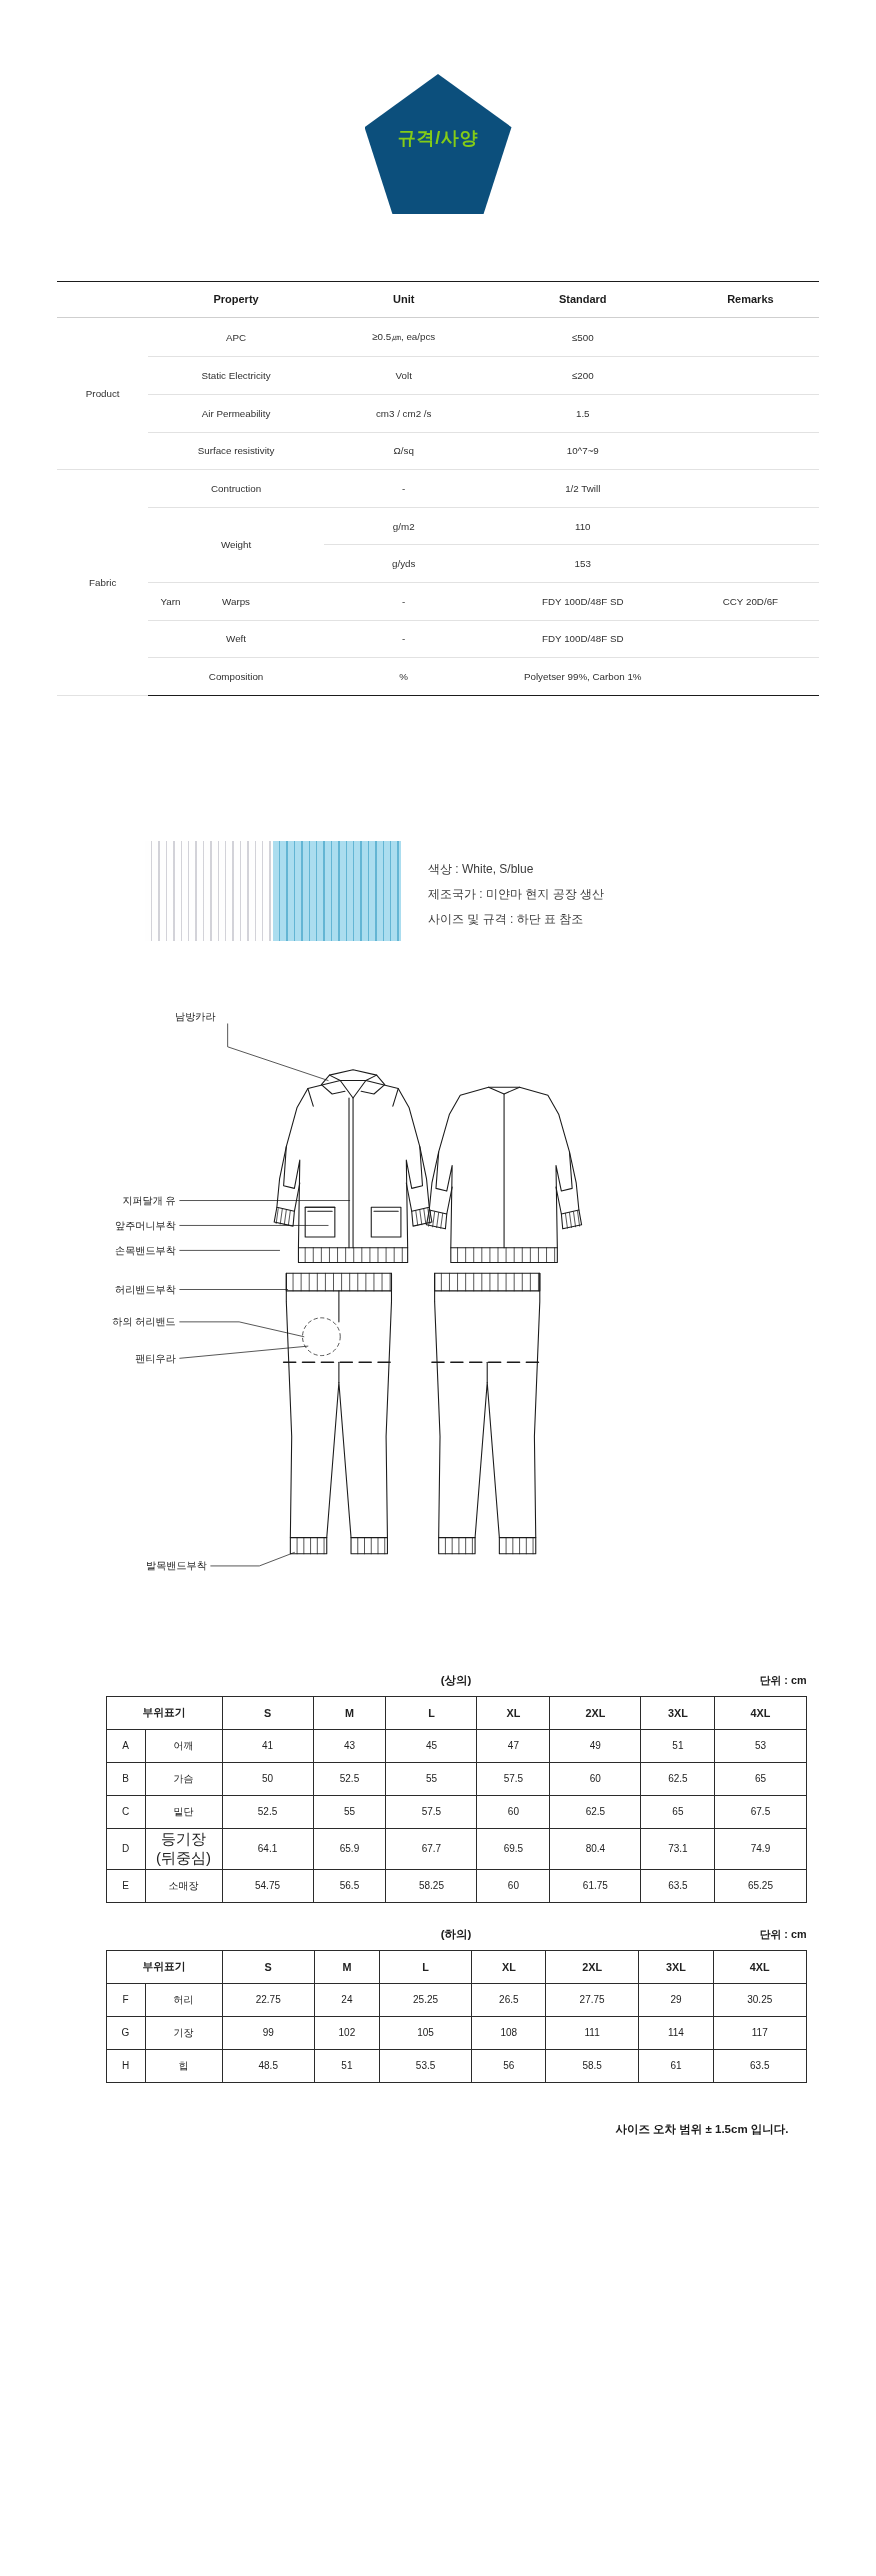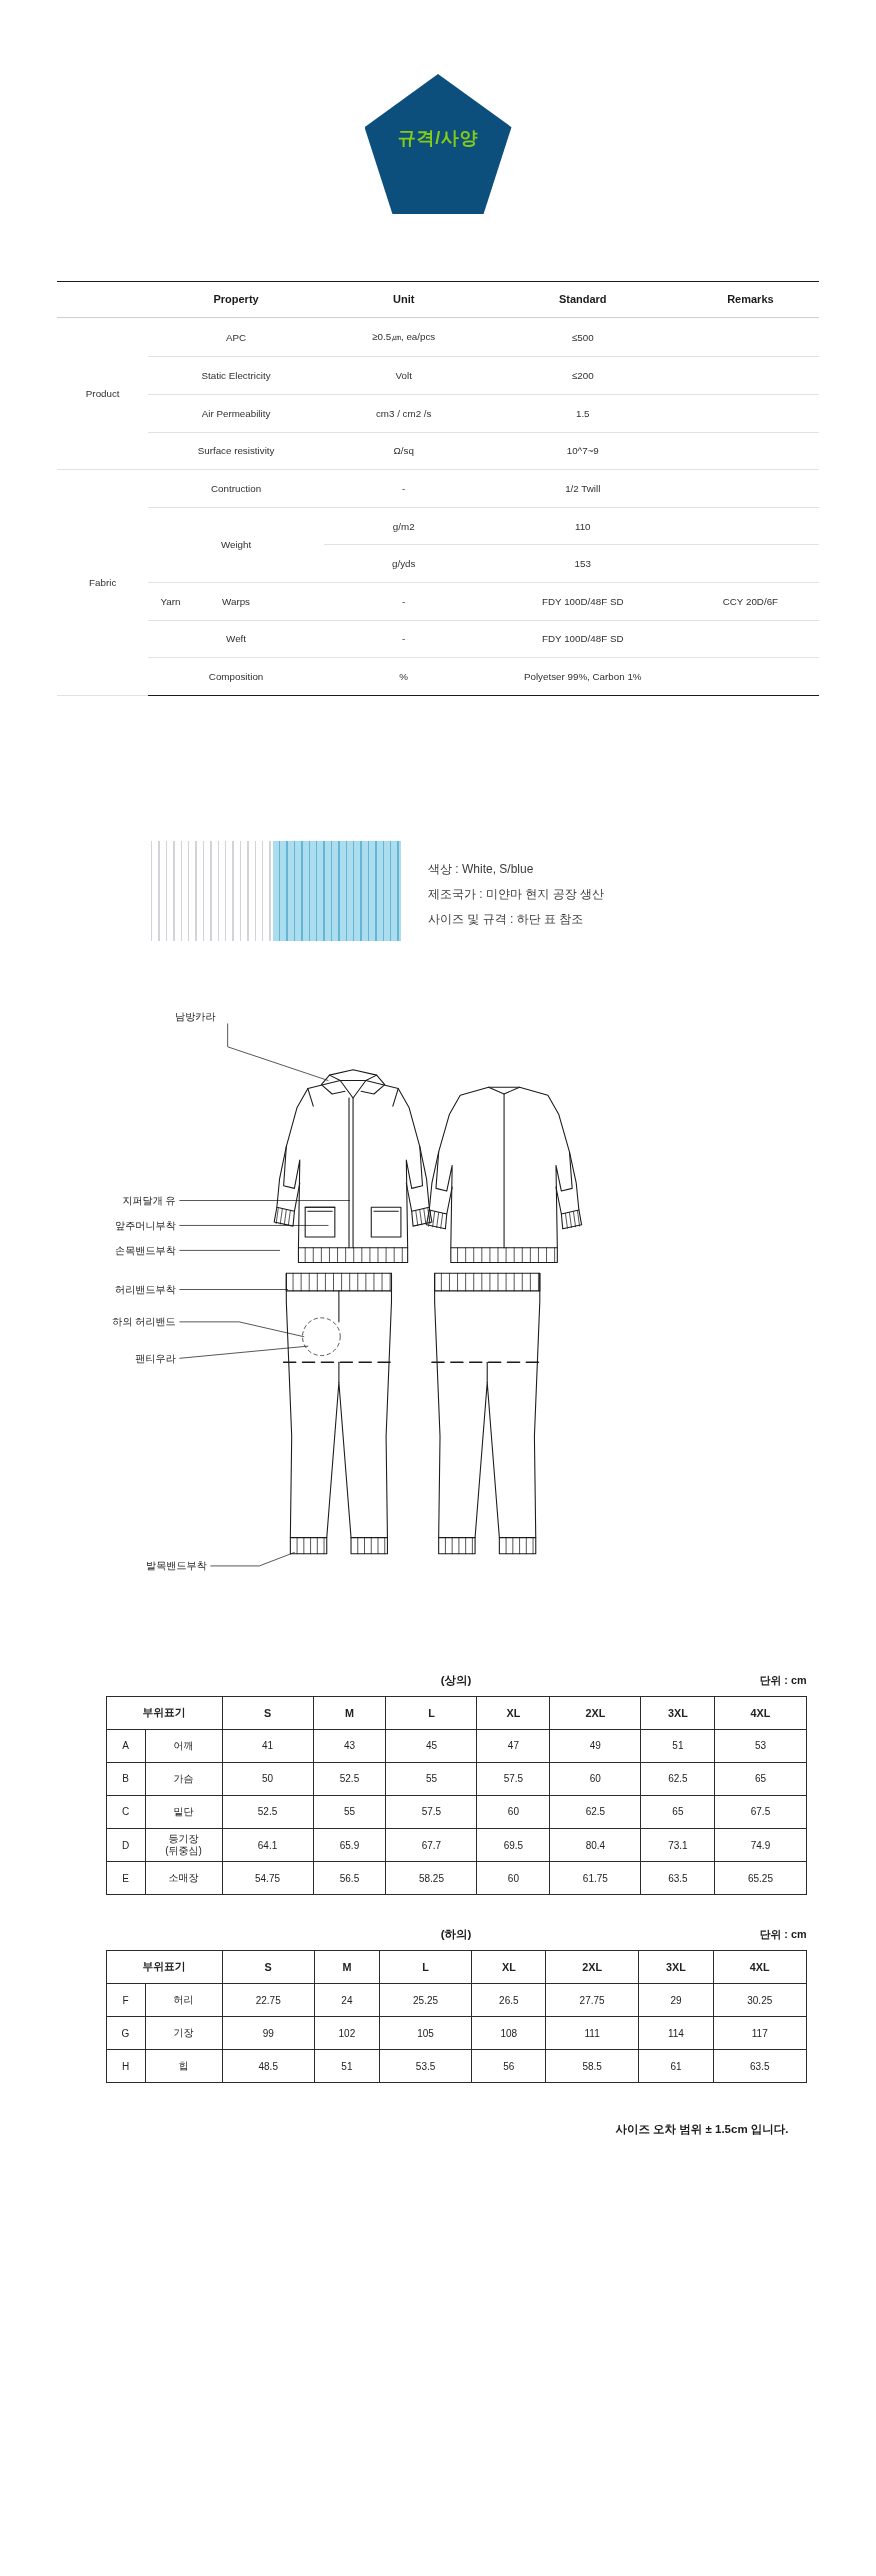--- a/index.html
+++ b/index.html
@@ -180,21 +180,21 @@
   }
   table.size td.code {
     width: 36px;
     font-weight: normal;
   }
   table.size td.part {
     width: 74px;
   }
   table.size td.part.two-line {
     line-height: 1.25;
-    font-size: 10px;
+    font-size: 15px;
     padding: 1.3px 0;
   }
   .size-note {
     width: 701px;
     margin: 39px auto 0 auto;
     text-align: right;
     font-size: 11.5px;
     font-weight: bold;
     color: #1b1b1b;
   }
@@ -567,21 +567,21 @@
         <td>58.25</td>
         <td>60</td>
         <td>61.75</td>
         <td>63.5</td>
         <td>65.25</td>
       </tr>
     </tbody>
       </table>
   </div>
 
-  <div class="size-section" style="margin-top:28px;">
+  <div class="size-section" style="margin-top:20px;">
     <div class="size-head">
       <div class="size-title">(하의)</div>
       <div class="size-unit">단위 : cm</div>
     </div>
     <table class="size">
       <tbody>
           <tr>
         <th class="hdr" colspan="2">부위표기</th>
         <th class="hdr">S</th>
         <th class="hdr">M</th>

